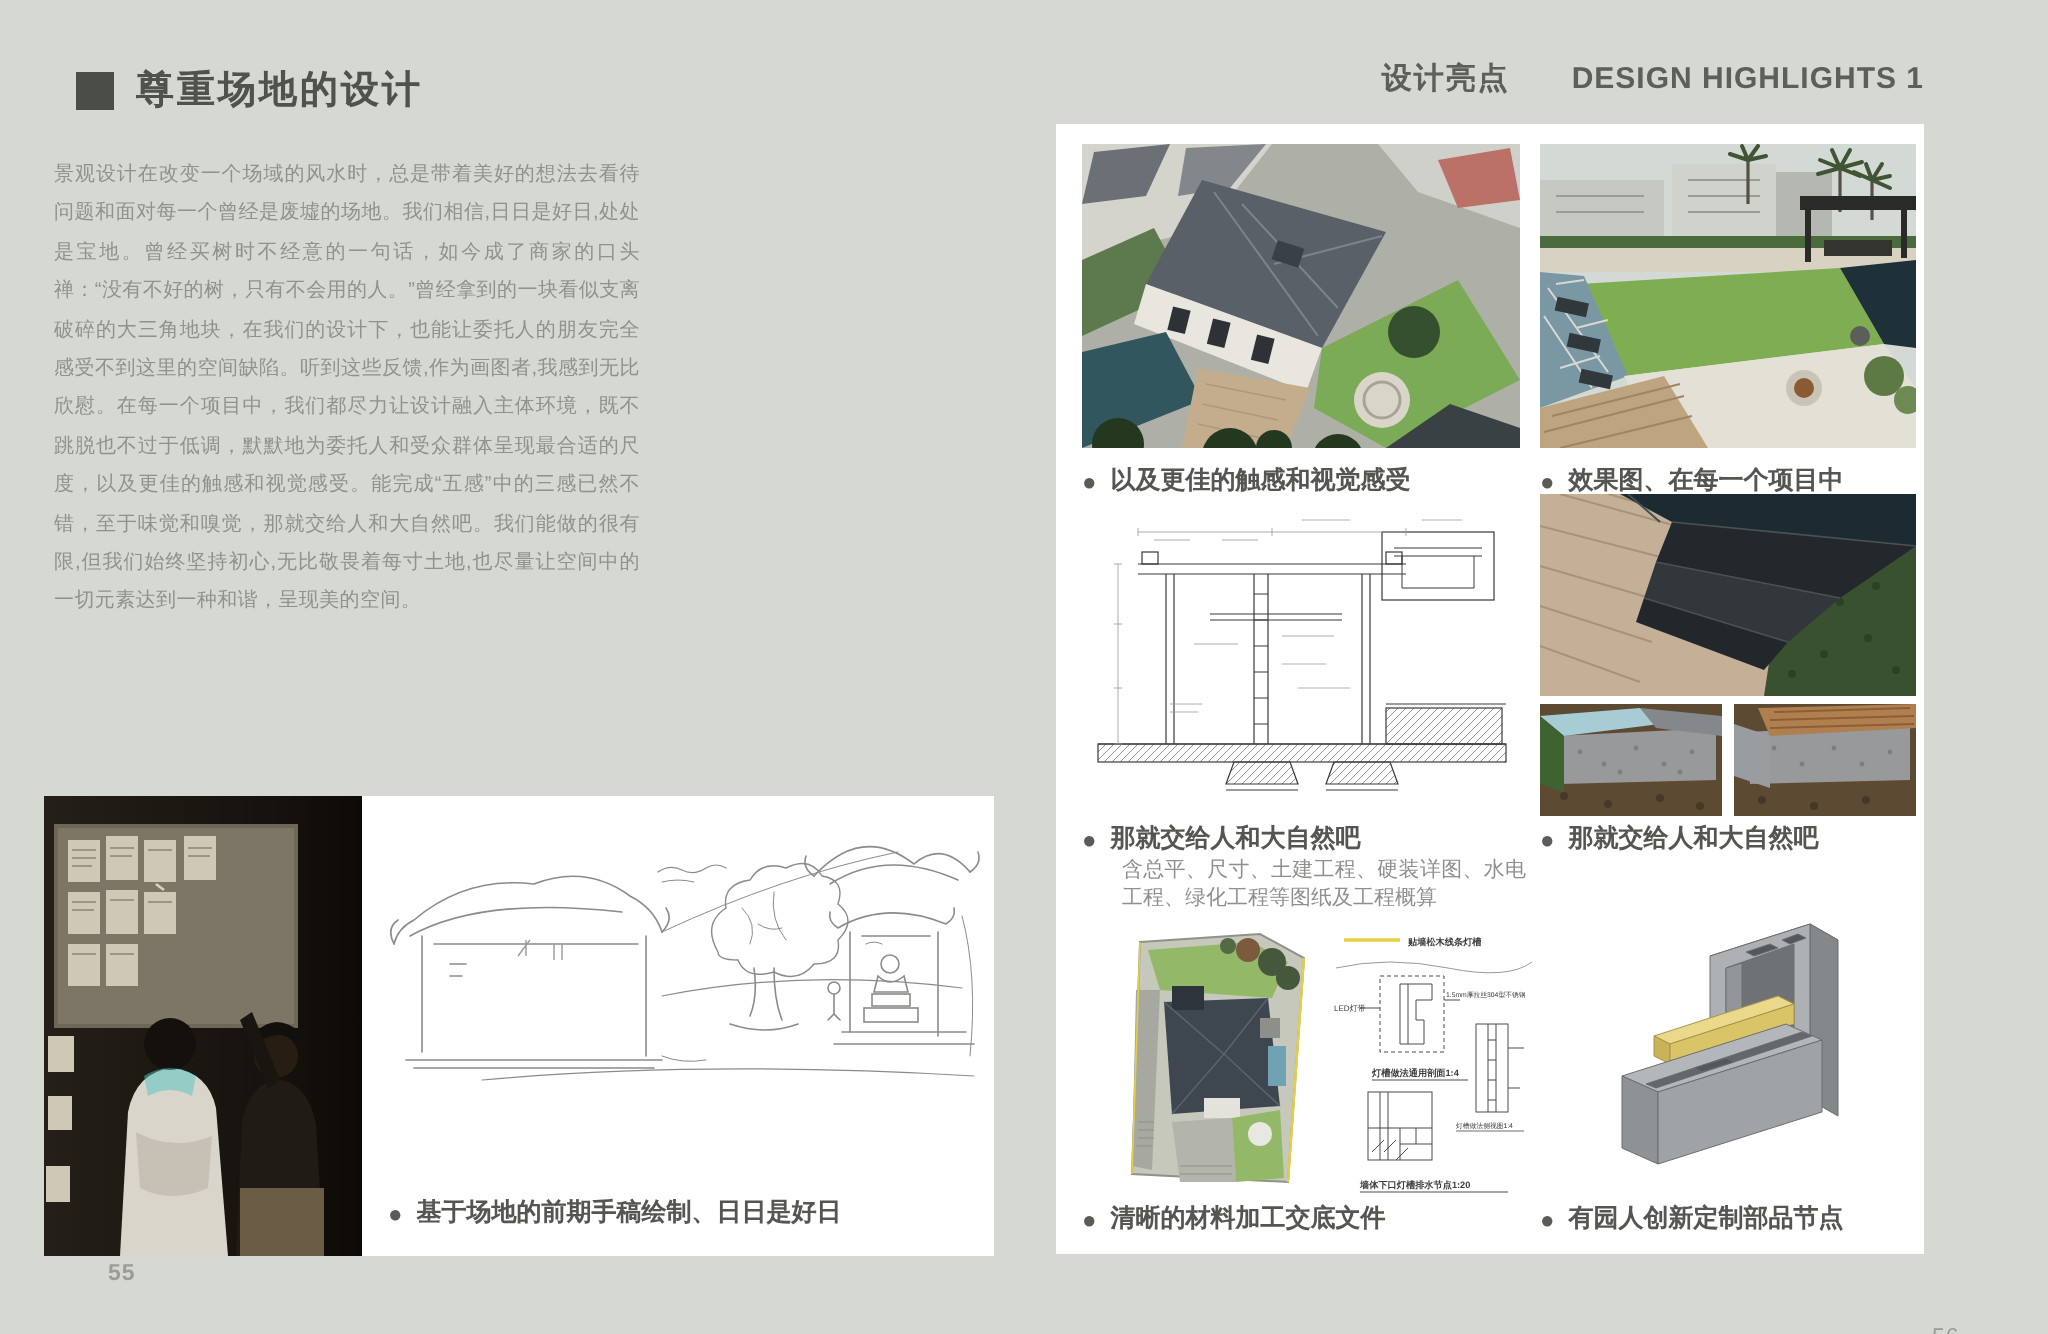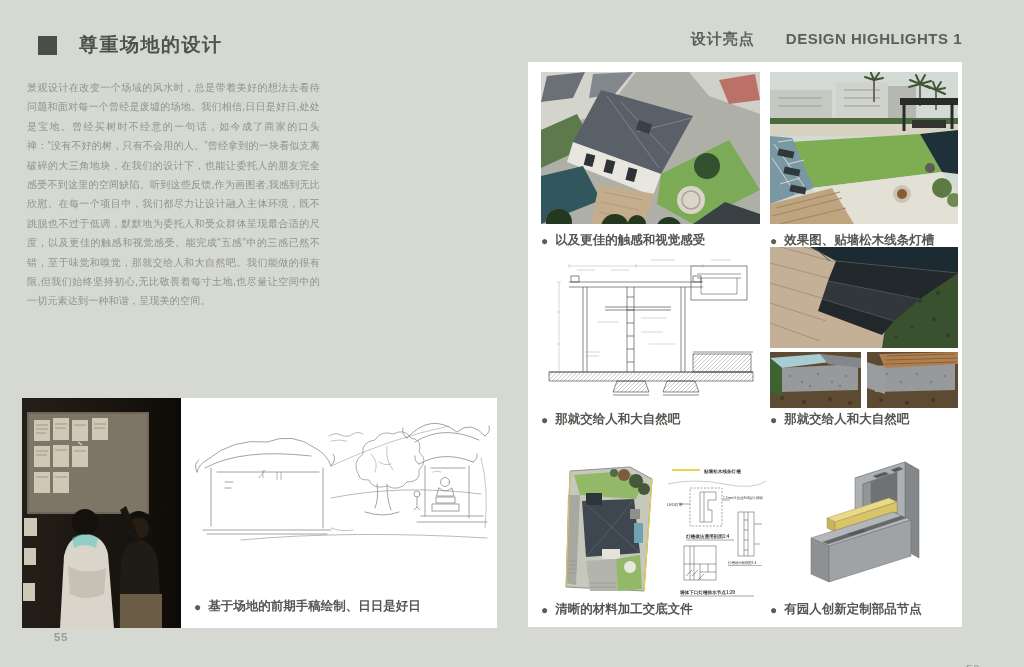--- a/index.html
+++ b/index.html
@@ -2,21 +2,21 @@
 <html><head>
 <meta charset="utf-8">
 <style>
   html,body{margin:0;padding:0;background:#b9bab4;}
   .spread{
     position:relative;width:1024px;height:667px;margin:0 auto;
     background:#d6d8d2;overflow:hidden;
     font-family:"Liberation Sans","DejaVu Sans",sans-serif;
   }
   
-  .title-block{position:absolute;left:38px;top:32px;display:flex;align-items:center;gap:22px;}
+  .title-block{position:absolute;left:38px;top:32px;display:flex;align-items:center;gap:11px;}
   .title-square{width:19px;height:19px;background:#4b4e48;}
   .page-title{margin:0;font-size:19px;font-weight:700;color:#4f534c;letter-spacing:1.5px;}
   .intro{
     position:absolute;left:27px;top:78px;width:293px;
     font-size:10px;line-height:19.4px;color:#90928d;
     text-align:justify;letter-spacing:.2px;margin:0;
   }
   .left-figure{position:absolute;left:22px;top:398px;width:475px;height:230px;background:#fcfcfb;}
   .left-figure .photo{position:absolute;left:0;top:0;width:159px;height:230px;}
   .left-figure .sketch{position:absolute;left:159px;top:0;width:316px;height:230px;background:#fff;}
@@ -247,21 +247,21 @@
           <path d="M6,136 l64,-16 M2,144 l70,-18 M10,152 l66,-16"></path>
         </g>
     </svg>
 
     <div class="caption cap1a">
       <span class="b">●</span>
       <span>以及更佳的触感和视觉感受</span>
     </div>
     <div class="caption cap1b">
       <span class="b">●</span>
-      <span>效果图、贴墙松木线条灯槽</span>
+      <span>效果图、在每一个项目中</span>
     </div>
 
     <svg class="fig" style="left:13px;top:190px;" width="219" height="155" viewBox="0 0 219 155">
       <defs>
         <pattern id="hatch" width="4" height="4" patternUnits="userSpaceOnUse">
           <path d="M0,4 L4,0" stroke="#777" stroke-width="0.4"></path>
         </pattern>
       </defs>
       <rect width="219" height="155" fill="#ffffff"></rect>
       <g stroke="#3a3a3a" stroke-width="0.6" fill="none">
@@ -357,20 +357,21 @@
       <g stroke="#8a5f38" stroke-width="1">
           <path d="M20,4 L88,2 M18,8 L90,6 M18,12 L90,10"></path>
         </g>
       <polygon points="0,10 18,16 18,42 0,36" fill="#9a9da0"></polygon>
     </svg>
 
     <div class="caption cap2a">
       <span class="b">●</span>
       <span>那就交给人和大自然吧</span>
     </div>
+    <div class="cap-note">含总平、尺寸、土建工程、硬装详图、水电工程、绿化工程等图纸及工程概算</div>
     <div class="caption cap2b">
       <span class="b">●</span>
       <span>那就交给人和大自然吧</span>
     </div>
 
     <svg class="fig" style="left:28px;top:403px;" width="102" height="132" viewBox="0 0 102 132">
       <polygon points="14,6 74,2 96,14 88,126 10,122" fill="#c7c8bc" stroke="#8f918a" stroke-width="1"></polygon>
       <polygon points="18,10 70,6 88,16 80,34 24,30" fill="#93b868"></polygon>
       <circle cx="80" cy="16" r="7" fill="#46583b"></circle>
         <circle cx="88" cy="24" r="6" fill="#46583b"></circle>

